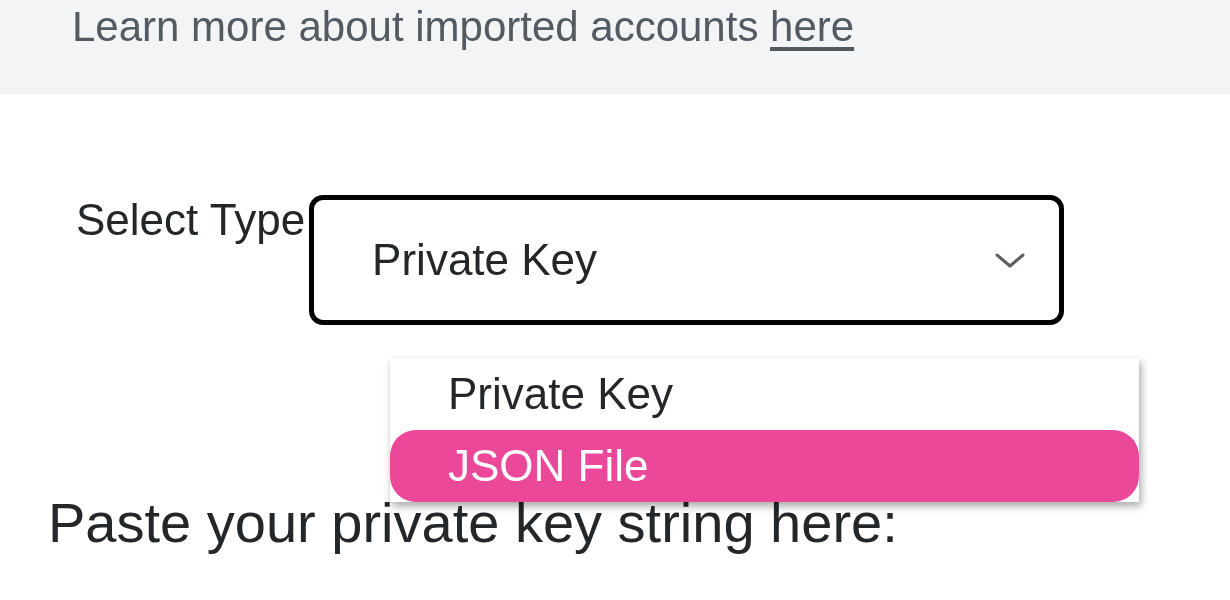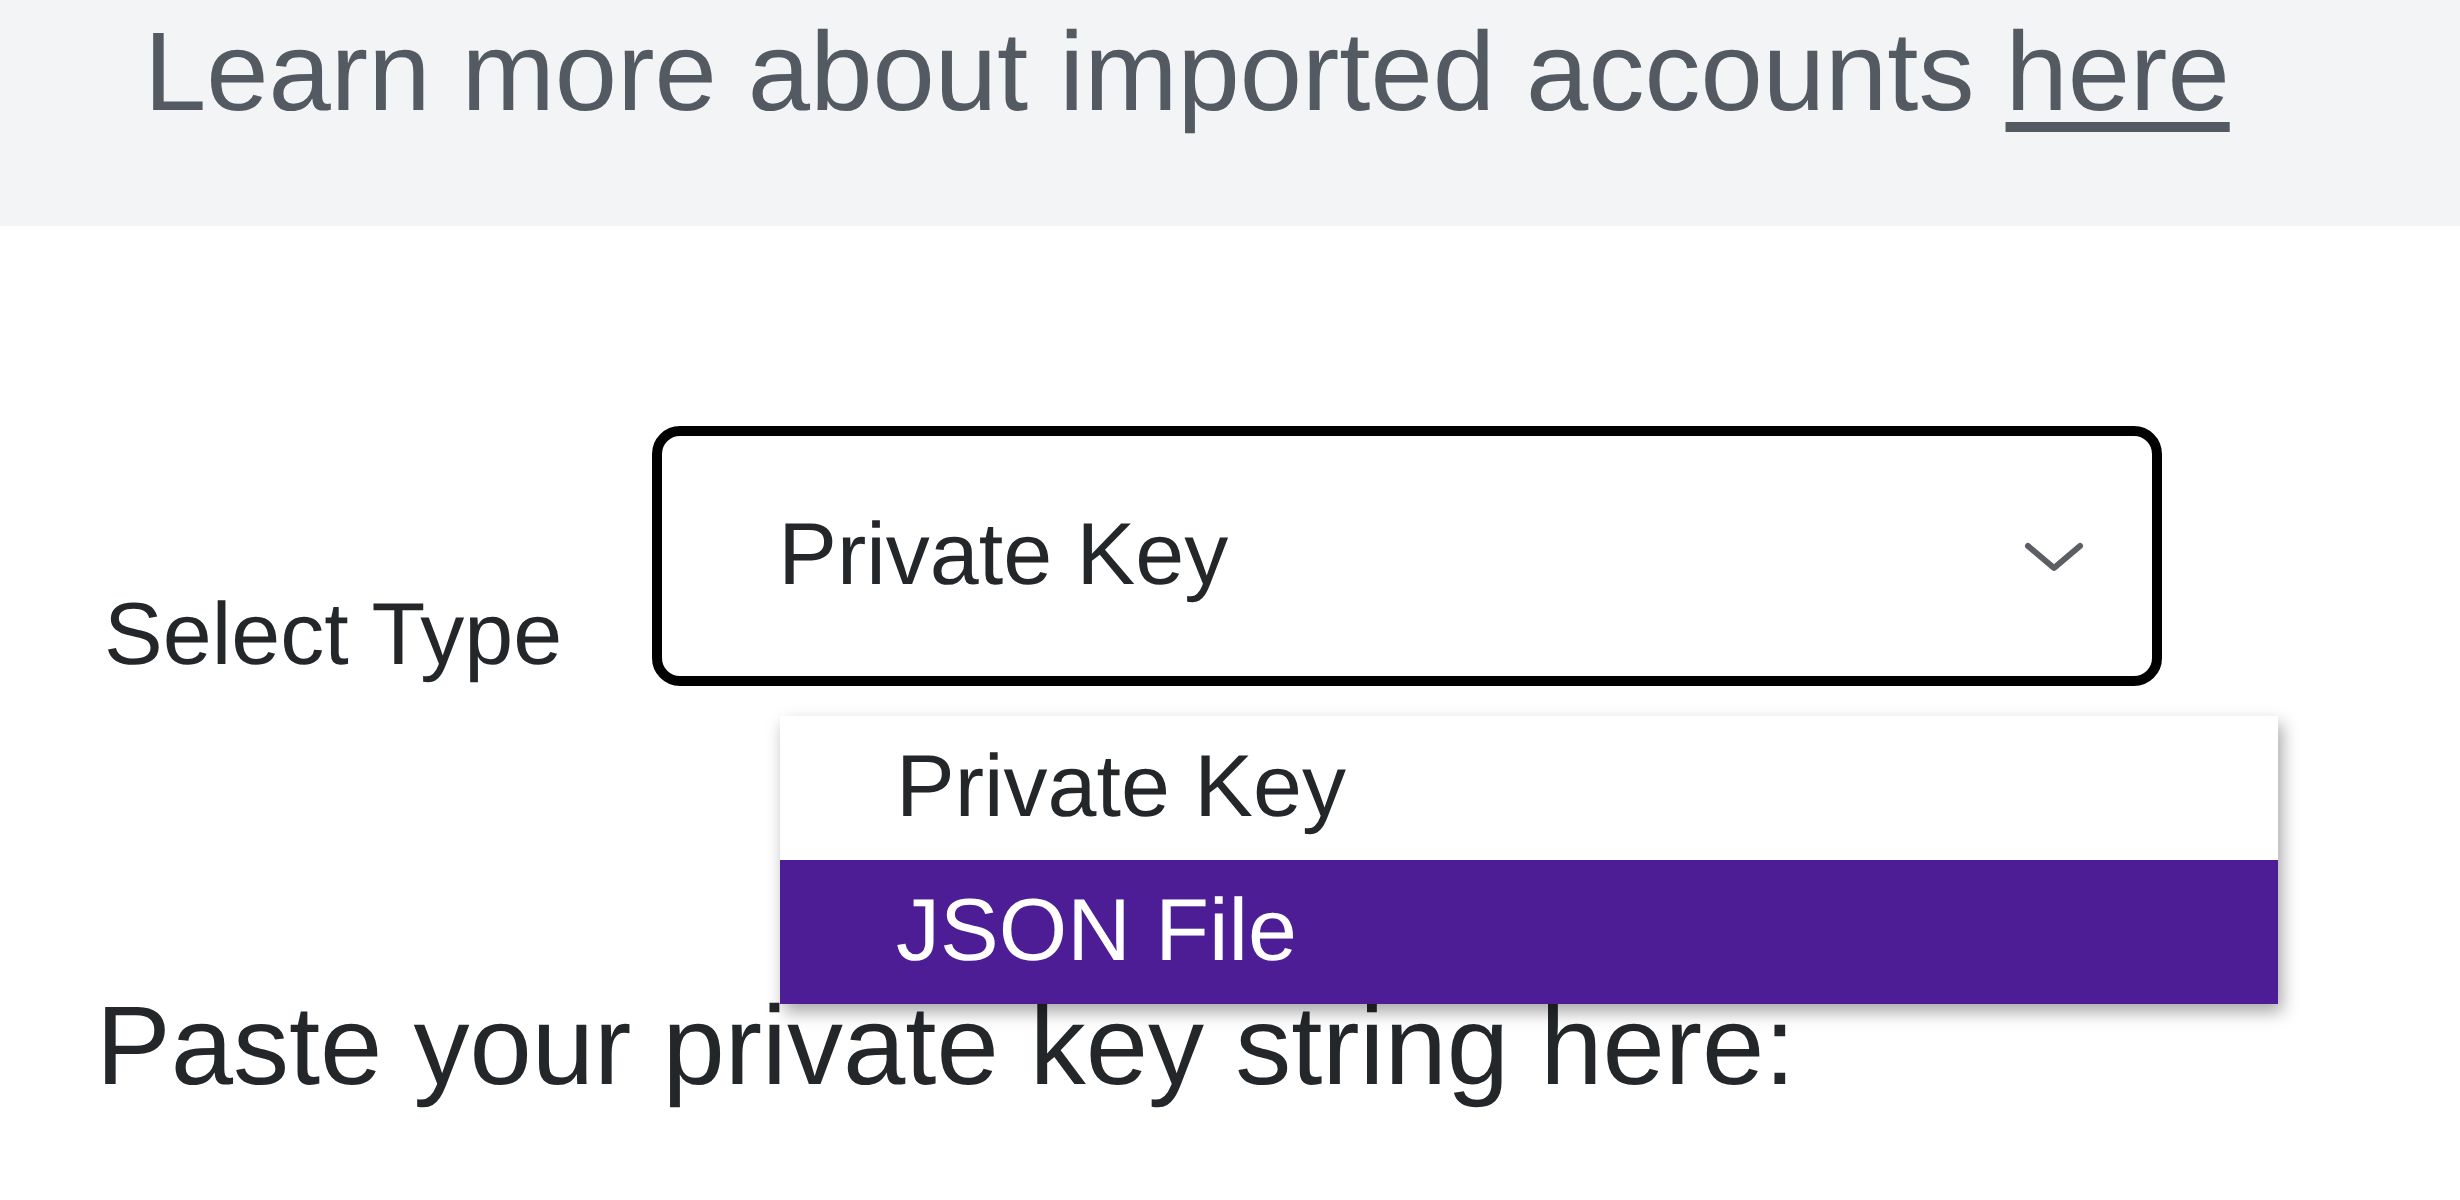--- a/index.html
+++ b/index.html
@@ -12,38 +12,37 @@
       height: 600px;
       font-family: 'Segoe UI', 'Helvetica Neue', Arial, sans-serif;
       background: #ffffff;
       position: relative;
       overflow: hidden;
     }
     .info-banner {
       background: #f2f4f6;
       padding: 0 0 40px 72px;
       color: #535a61;
-      font-size: 56px;
+      font-size: 42px;
       line-height: 1.3;
       font-weight: 400;
     }
     .info-banner a {
       color: #535a61;
       text-decoration: underline;
       text-underline-offset: 6px;
     }
     .content {
       padding-top: 100px;
     }
     .select-row {
       display: flex;
-      align-items: flex-end;
-      padding-left: 52px;
+      align-items: flex-start;
+      padding-left: 76px;
       position: relative;
-      gap: 41px;
     }
     .select-label {
       font-size: 44px;
       color: #24272a;
       margin-right: 4px;
       font-weight: 400;
     }
     .select-box {
       position: relative;
       width: 755px;
@@ -85,22 +84,23 @@
     .dropdown-option {
       height: 72px;
       display: flex;
       align-items: center;
       padding-left: 58px;
       font-size: 44px;
       color: #24272a;
       cursor: pointer;
     }
     .dropdown-option.highlight {
-      background: #4c1d95;
+      background: #ec4899;
       color: #ffffff;
+      border-radius: 26px;
     }
     .paste-label {
       position: absolute;
       left: 48px;
       top: 490px;
       font-size: 56px;
       color: #24272a;
       font-weight: 400;
     }
   </style>

